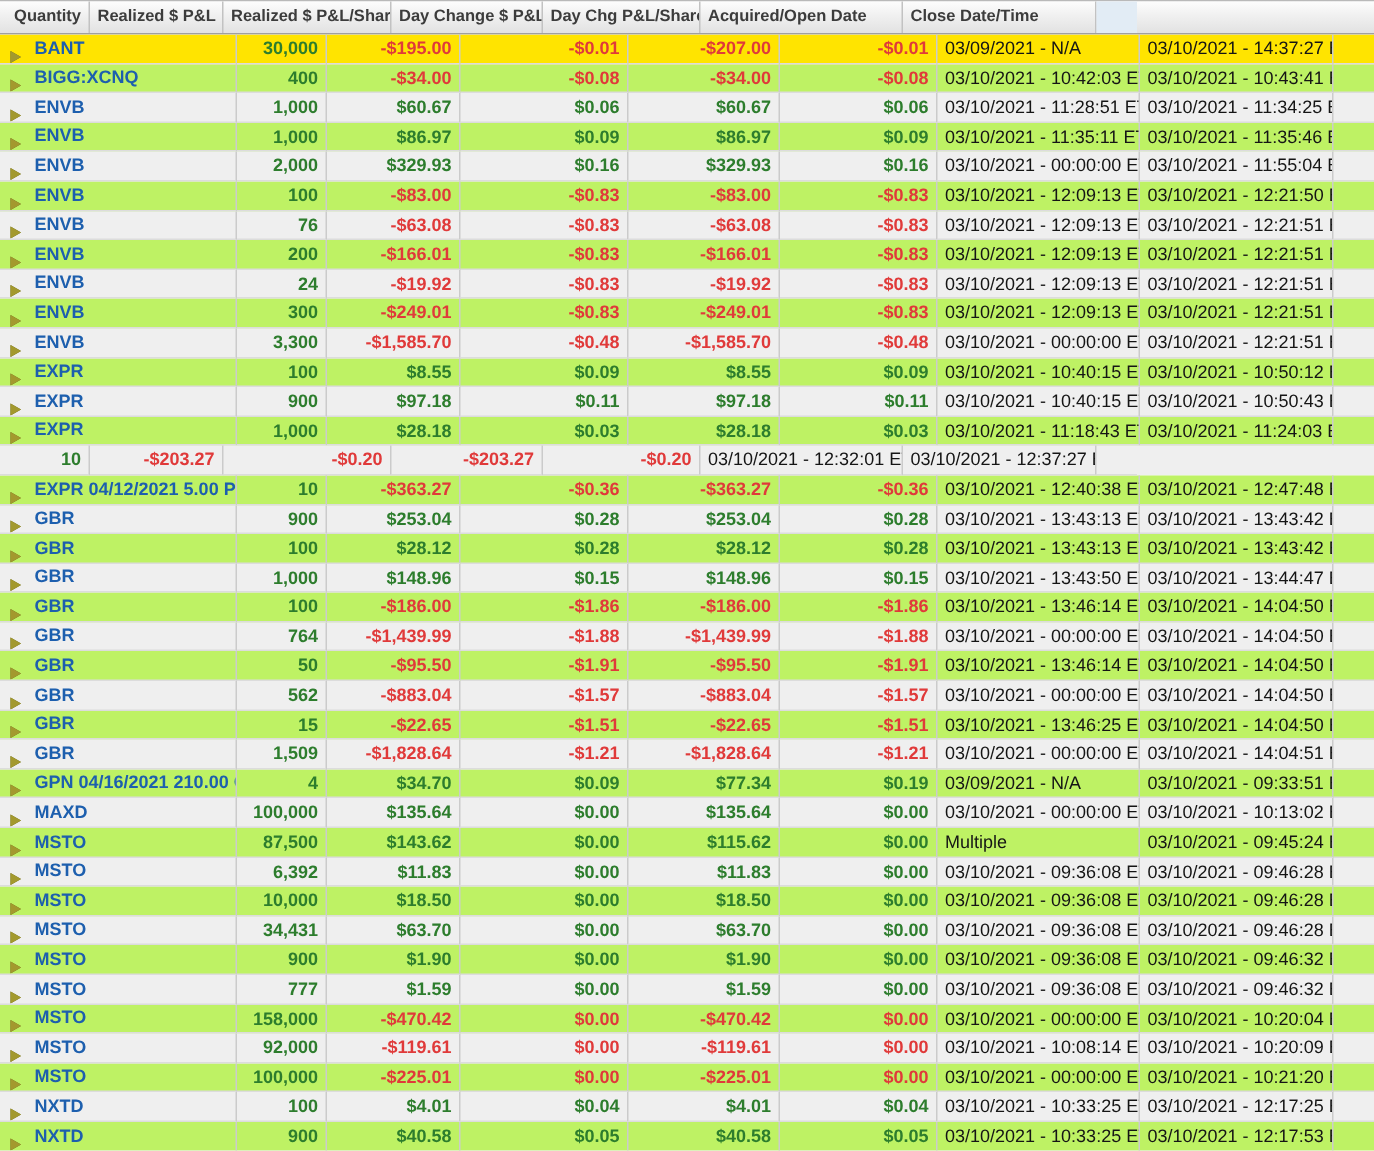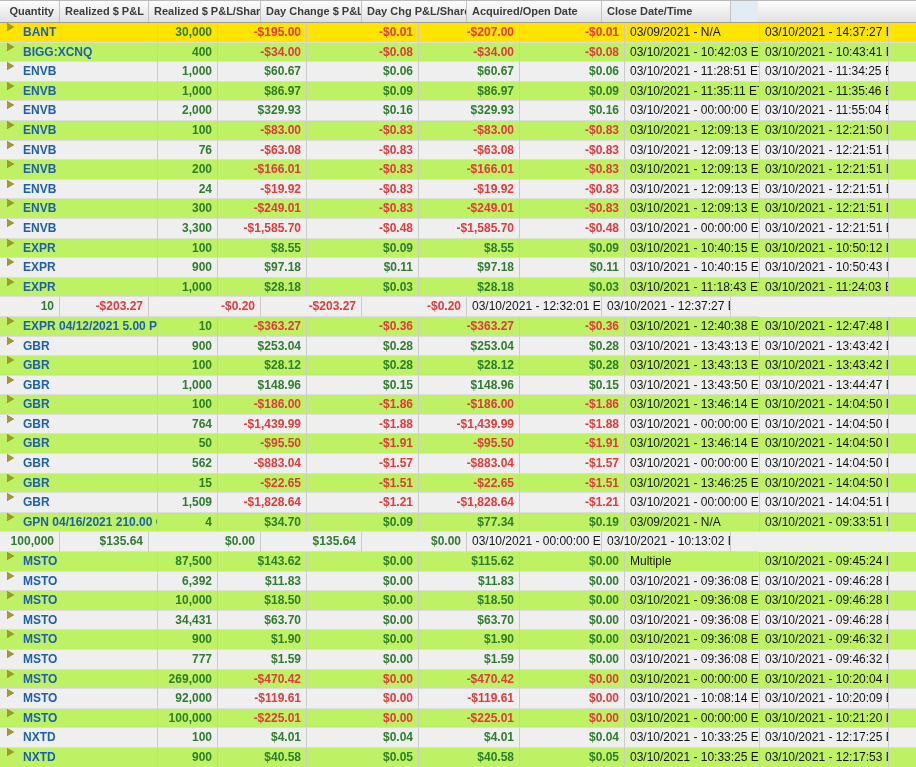--- a/index.html
+++ b/index.html
@@ -31,21 +31,21 @@
     border-bottom:1px solid #dcdcdc; flex:0 0 auto; color:#111; }
   .cell.align-right { text-align:right; }
   .cell.extra { border-right:none; }
   .cell.qty { color:var(--pos-green); font-weight:bold; }
   .cell.money { font-weight:bold; }
   .cell.money.pos { color:var(--pos-green); }
   .cell.money.neg { color:var(--neg-red); }
   .cell.date { color:#151515; }
 
   
-  .cell.symbol { display:flex; align-items:flex-start; gap:9px; padding-left:7px; }
+  .cell.symbol { display:flex; align-items:flex-end; gap:9px; padding-left:7px; }
   .expand-tri { width:0; height:0; flex:0 0 auto;
     border-top:4px solid transparent; border-bottom:4px solid transparent;
     border-left:7px solid var(--tri-olive); cursor:pointer;
     filter:drop-shadow(0 0 0.5px #5e5e14); }
   .sym-label { color:var(--sym-blue); font-weight:bold; font-size:12px; }
 </style>
 </head>
 <body>
 
 <div id="grid">
@@ -414,20 +414,24 @@
         <div class="cell qty align-right" style="width: 60px;">4</div>
         <div class="cell money align-right pos" style="width: 89px;">$34.70</div>
         <div class="cell money align-right pos" style="width: 112px;">$0.09</div>
         <div class="cell money align-right pos" style="width: 101px;">$77.34</div>
         <div class="cell money align-right pos" style="width: 105px;">$0.19</div>
         <div class="cell date align-left" style="width: 135px;">03/09/2021 - N/A</div>
         <div class="cell date align-left" style="width: 129px;">03/10/2021 - 09:33:51 ET</div>
         <div class="cell extra align-left" style="width: 27px;"></div>
       </div>
       <div class="row even">
+        <div class="cell symbol align-left" style="width: 158px;">
+          <span class="expand-tri"></span>
+          <span class="sym-label">MAXD</span>
+        </div>
         <div class="cell qty align-right" style="width: 60px;">100,000</div>
         <div class="cell money align-right pos" style="width: 89px;">$135.64</div>
         <div class="cell money align-right pos" style="width: 112px;">$0.00</div>
         <div class="cell money align-right pos" style="width: 101px;">$135.64</div>
         <div class="cell money align-right pos" style="width: 105px;">$0.00</div>
         <div class="cell date align-left" style="width: 135px;">03/10/2021 - 00:00:00 ET</div>
         <div class="cell date align-left" style="width: 129px;">03/10/2021 - 10:13:02 ET</div>
         <div class="cell extra align-left" style="width: 27px;"></div>
       </div>
       <div class="row odd">
@@ -512,21 +516,21 @@
         <div class="cell money align-right pos" style="width: 105px;">$0.00</div>
         <div class="cell date align-left" style="width: 135px;">03/10/2021 - 09:36:08 ET</div>
         <div class="cell date align-left" style="width: 129px;">03/10/2021 - 09:46:32 ET</div>
         <div class="cell extra align-left" style="width: 27px;"></div>
       </div>
       <div class="row odd">
         <div class="cell symbol align-left" style="width: 158px;">
           <span class="expand-tri"></span>
           <span class="sym-label">MSTO</span>
         </div>
-        <div class="cell qty align-right" style="width: 60px;">269,000</div>
+        <div class="cell qty align-right" style="width: 60px;">158,000</div>
         <div class="cell money align-right neg" style="width: 89px;">-$470.42</div>
         <div class="cell money align-right neg" style="width: 112px;">$0.00</div>
         <div class="cell money align-right neg" style="width: 101px;">-$470.42</div>
         <div class="cell money align-right neg" style="width: 105px;">$0.00</div>
         <div class="cell date align-left" style="width: 135px;">03/10/2021 - 00:00:00 ET</div>
         <div class="cell date align-left" style="width: 129px;">03/10/2021 - 10:20:04 ET</div>
         <div class="cell extra align-left" style="width: 27px;"></div>
       </div>
       <div class="row even">
         <div class="cell symbol align-left" style="width: 158px;">

